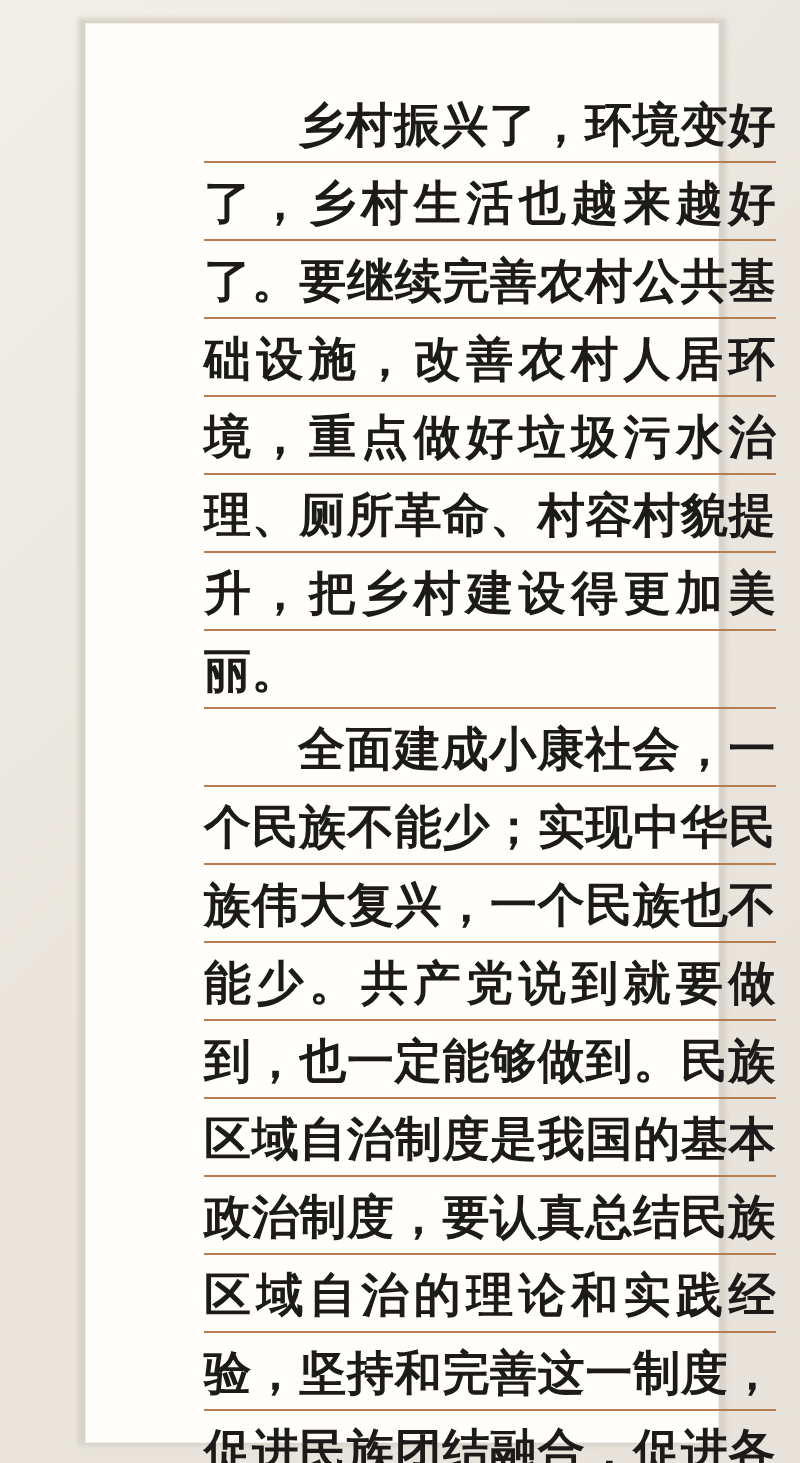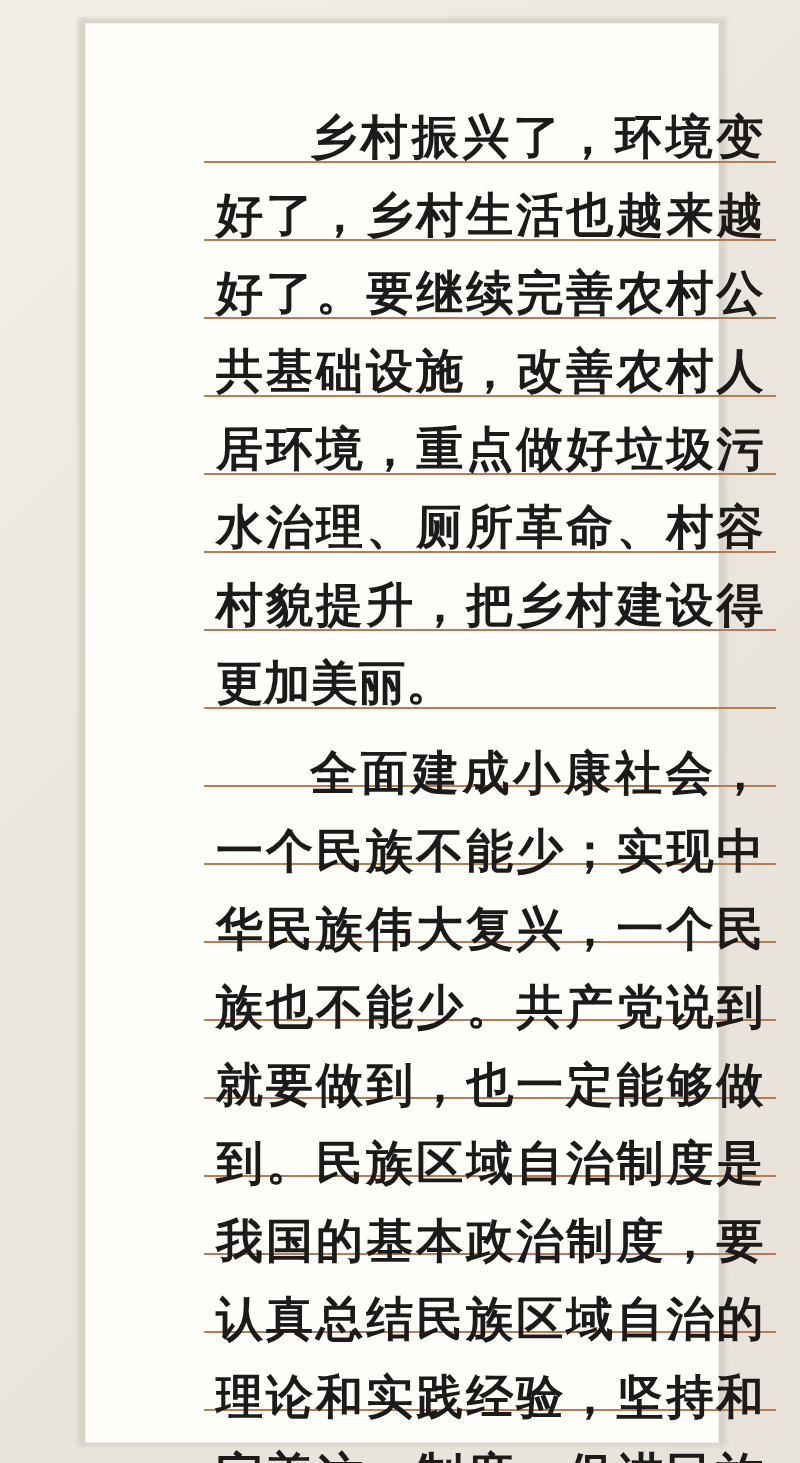--- a/index.html
+++ b/index.html
@@ -80,21 +80,21 @@
 
   .para {
     font-family: "DejaVu Serif", "Liberation Serif", serif;
     font-weight: bold;
     font-size: 47px;
     line-height: 78px;
     color: #1c1b19;
     letter-spacing: 0.5px;
     text-align: justify;
     text-justify: inter-character;
-    margin: 12px;
+    margin: 0;
   }
   .para.indent {
     text-indent: 94px;
   }
 </style>
 </head>
 <body>
 
 <div class="page-frame">
   <div class="card-shadow"></div>

